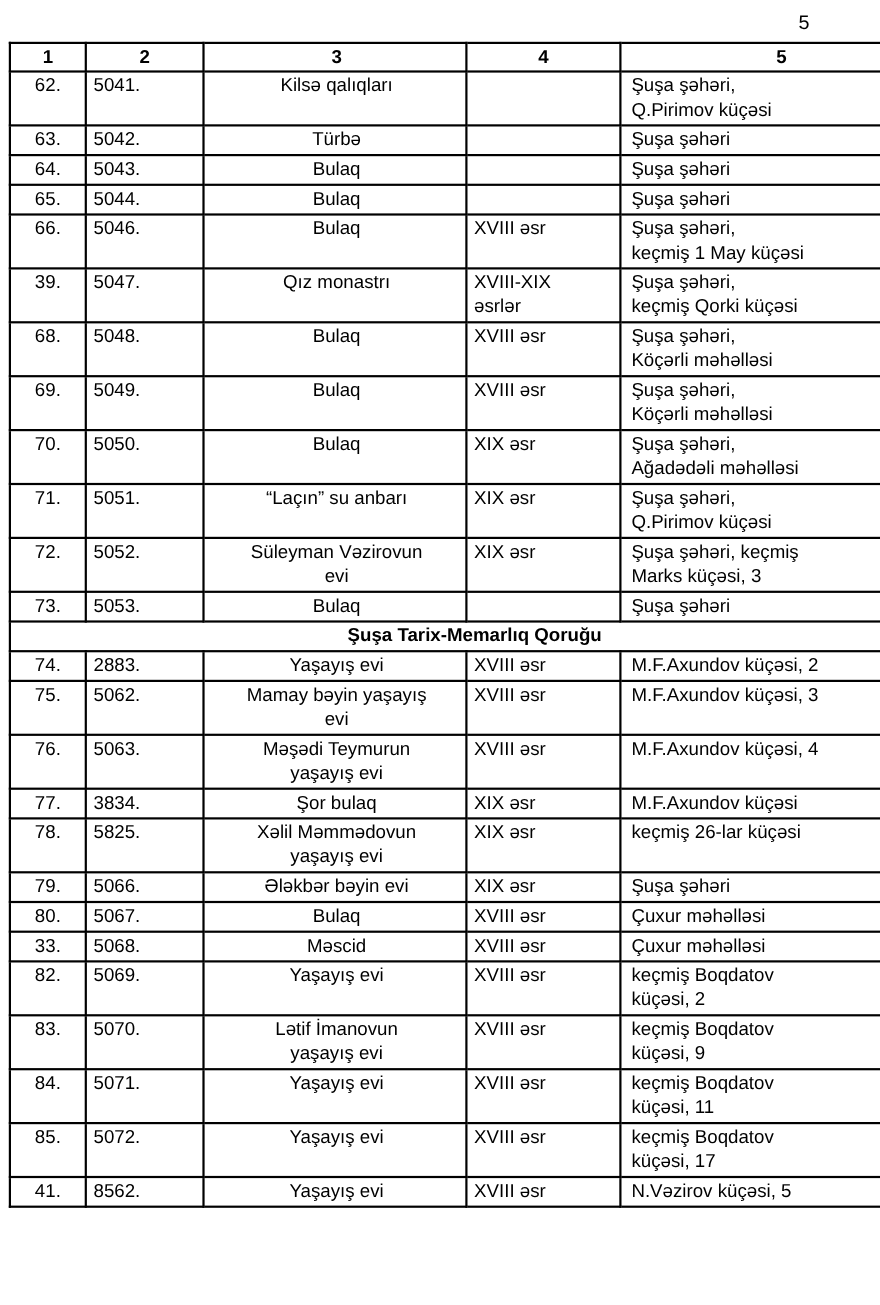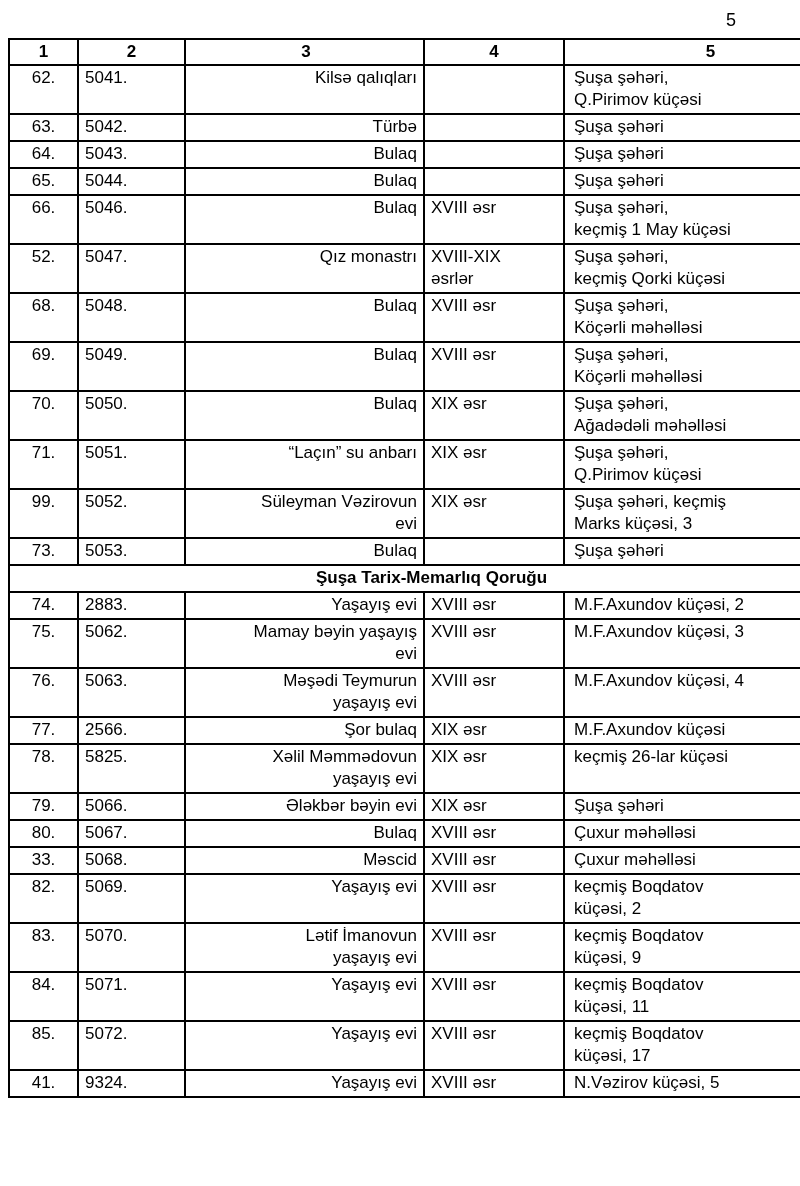--- a/index.html
+++ b/index.html
@@ -42,21 +42,21 @@
     overflow: hidden;
   }
   table.monuments-table th {
     font-weight: bold;
     text-align: center;
     padding-top: 1px;
     padding-bottom: 1px;
   }
   .col1 { width: 55px;  text-align: center; }
   .col2 { width: 93px;  text-align: left; }
-  .col3 { width: 222px; text-align: right; padding-left: 9px !important; }
+  .col3 { width: 222px; text-align: center; padding-left: 9px !important; }
   .col4 { width: 126px; }
   .col5 { width: 273px; text-align: left; padding-left: 9px !important; }
   td.section-cell {
     font-weight: bold;
     text-align: center;
   }
 </style>
 </head>
 <body>
 
@@ -105,21 +105,21 @@
         </tr>
         <tr>
           <td class="col1">66.</td>
           <td class="col2">5046.</td>
           <td class="col3">Bulaq</td>
           <td class="col4">XVIII əsr</td>
           <td class="col5">Şuşa şəhəri,
 keçmiş 1 May küçəsi</td>
         </tr>
         <tr>
-          <td class="col1">52.</td>
+          <td class="col1">39.</td>
           <td class="col2">5047.</td>
           <td class="col3">Qız monastrı</td>
           <td class="col4">XVIII-XIX
 əsrlər</td>
           <td class="col5">Şuşa şəhəri,
 keçmiş Qorki küçəsi</td>
         </tr>
         <tr>
           <td class="col1">68.</td>
           <td class="col2">5048.</td>
@@ -146,21 +146,21 @@
         </tr>
         <tr>
           <td class="col1">71.</td>
           <td class="col2">5051.</td>
           <td class="col3">“Laçın” su anbarı</td>
           <td class="col4">XIX əsr</td>
           <td class="col5">Şuşa şəhəri,
 Q.Pirimov küçəsi</td>
         </tr>
         <tr>
-          <td class="col1">99.</td>
+          <td class="col1">72.</td>
           <td class="col2">5052.</td>
           <td class="col3">Süleyman Vəzirovun
 evi</td>
           <td class="col4">XIX əsr</td>
           <td class="col5">Şuşa şəhəri, keçmiş
 Marks küçəsi, 3</td>
         </tr>
         <tr>
           <td class="col1">73.</td>
           <td class="col2">5053.</td>
@@ -189,21 +189,21 @@
         <tr>
           <td class="col1">76.</td>
           <td class="col2">5063.</td>
           <td class="col3">Məşədi Teymurun
 yaşayış evi</td>
           <td class="col4">XVIII əsr</td>
           <td class="col5">M.F.Axundov küçəsi, 4</td>
         </tr>
         <tr>
           <td class="col1">77.</td>
-          <td class="col2">2566.</td>
+          <td class="col2">3834.</td>
           <td class="col3">Şor bulaq</td>
           <td class="col4">XIX əsr</td>
           <td class="col5">M.F.Axundov küçəsi</td>
         </tr>
         <tr>
           <td class="col1">78.</td>
           <td class="col2">5825.</td>
           <td class="col3">Xəlil Məmmədovun
 yaşayış evi</td>
           <td class="col4">XIX əsr</td>
@@ -258,20 +258,20 @@
         <tr>
           <td class="col1">85.</td>
           <td class="col2">5072.</td>
           <td class="col3">Yaşayış evi</td>
           <td class="col4">XVIII əsr</td>
           <td class="col5">keçmiş Boqdatov
 küçəsi, 17</td>
         </tr>
         <tr>
           <td class="col1">41.</td>
-          <td class="col2">9324.</td>
+          <td class="col2">8562.</td>
           <td class="col3">Yaşayış evi</td>
           <td class="col4">XVIII əsr</td>
           <td class="col5">N.Vəzirov küçəsi, 5</td>
         </tr>
       </tbody>
   </table>
 </div>
 
 </body></html>

